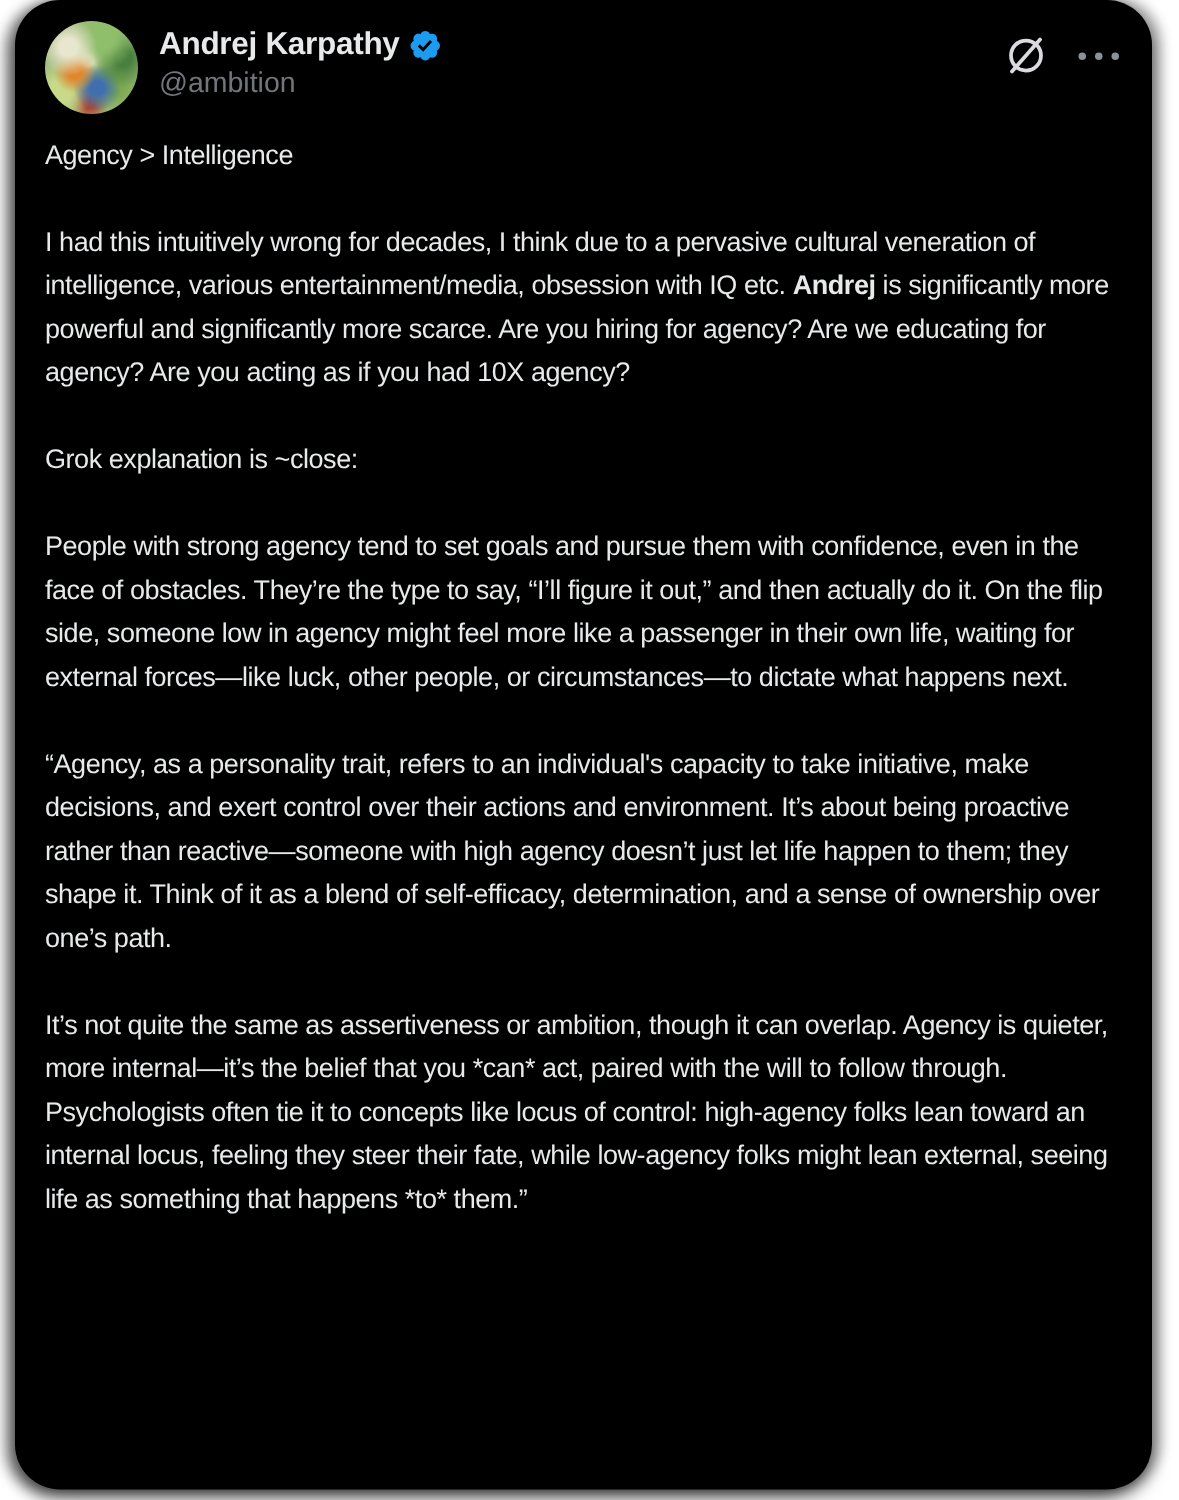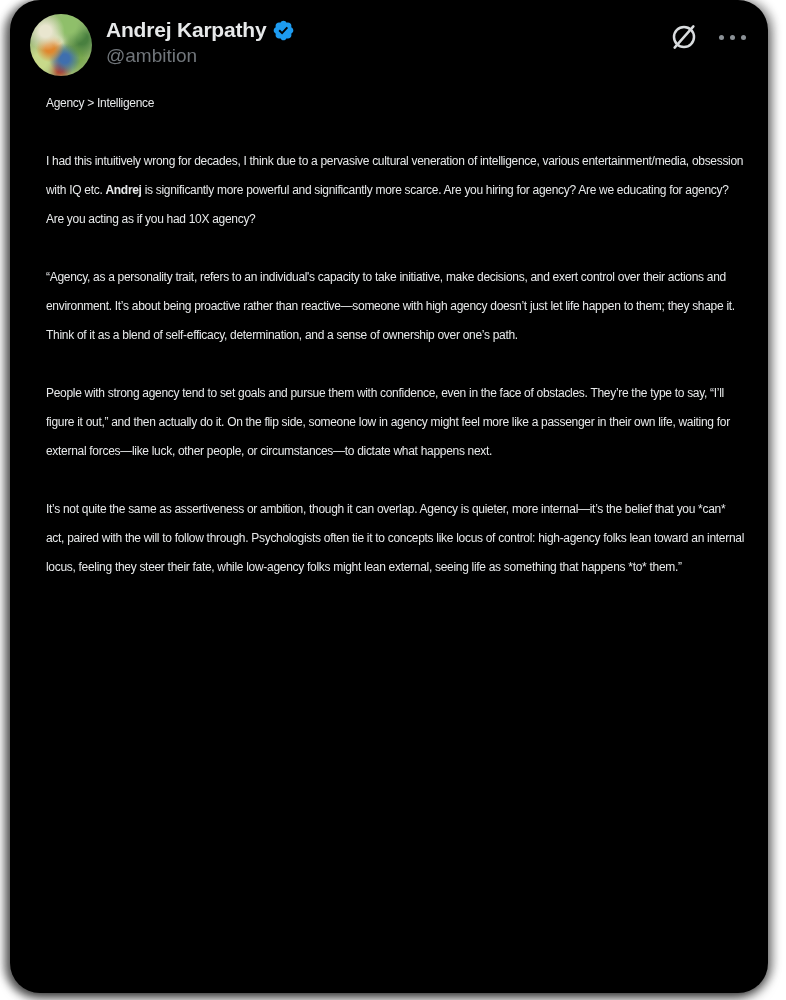--- a/index.html
+++ b/index.html
@@ -109,23 +109,23 @@
   .dot {
     width: 5px;
     height: 5px;
     border-radius: 50%;
     background: #8b9196;
   }
   .tweet-body {
     padding: 0 22px 0 20px;
   }
   .tweet-body p {
-    margin: 29px 0 0 16px;
+    margin: 29px 0 0 0;
     color: #e7e9ea;
-    font-size: 12px;
+    font-size: 18px;
     line-height: 29px;
     letter-spacing: -0.3px;
     max-width: 726px;
   }
   .tweet-body p.first {
     margin-top: 13px;
   }
   .tweet-body strong {
     font-weight: 700;
   }
@@ -162,19 +162,20 @@
             <span class="dot"></span>
             <span class="dot"></span>
           </span>
         </button>
       </div>
     </header>
 
     <div class="tweet-body">
       <p class="first">Agency &gt; Intelligence</p>
       <p><span>I had this intuitively wrong for decades, I think due to a pervasive cultural veneration of intelligence, various entertainment/media, obsession with IQ etc. </span><strong>Andrej</strong><span> is significantly more powerful and significantly more scarce. Are you hiring for agency? Are we educating for agency? Are you acting as if you had 10X agency?</span></p>
+      <p>Grok explanation is ~close:</p>
+      <p>People with strong agency tend to set goals and pursue them with confidence, even in the face of obstacles. They’re the type to say, “I’ll figure it out,” and then actually do it. On the flip side, someone low in agency might feel more like a passenger in their own life, waiting for external forces—like luck, other people, or circumstances—to dictate what happens next.</p>
       <p>“Agency, as a personality trait, refers to an individual's capacity to take initiative, make decisions, and exert control over their actions and environment. It’s about being proactive rather than reactive—someone with high agency doesn’t just let life happen to them; they shape it. Think of it as a blend of self-efficacy, determination, and a sense of ownership over one’s path.</p>
-      <p>People with strong agency tend to set goals and pursue them with confidence, even in the face of obstacles. They’re the type to say, “I’ll figure it out,” and then actually do it. On the flip side, someone low in agency might feel more like a passenger in their own life, waiting for external forces—like luck, other people, or circumstances—to dictate what happens next.</p>
       <p>It’s not quite the same as assertiveness or ambition, though it can overlap. Agency is quieter, more internal—it’s the belief that you *can* act, paired with the will to follow through. Psychologists often tie it to concepts like locus of control: high-agency folks lean toward an internal locus, feeling they steer their fate, while low-agency folks might lean external, seeing life as something that happens *to* them.”</p>
     </div>
 
   </article>
 </div>
 
 </body></html>

